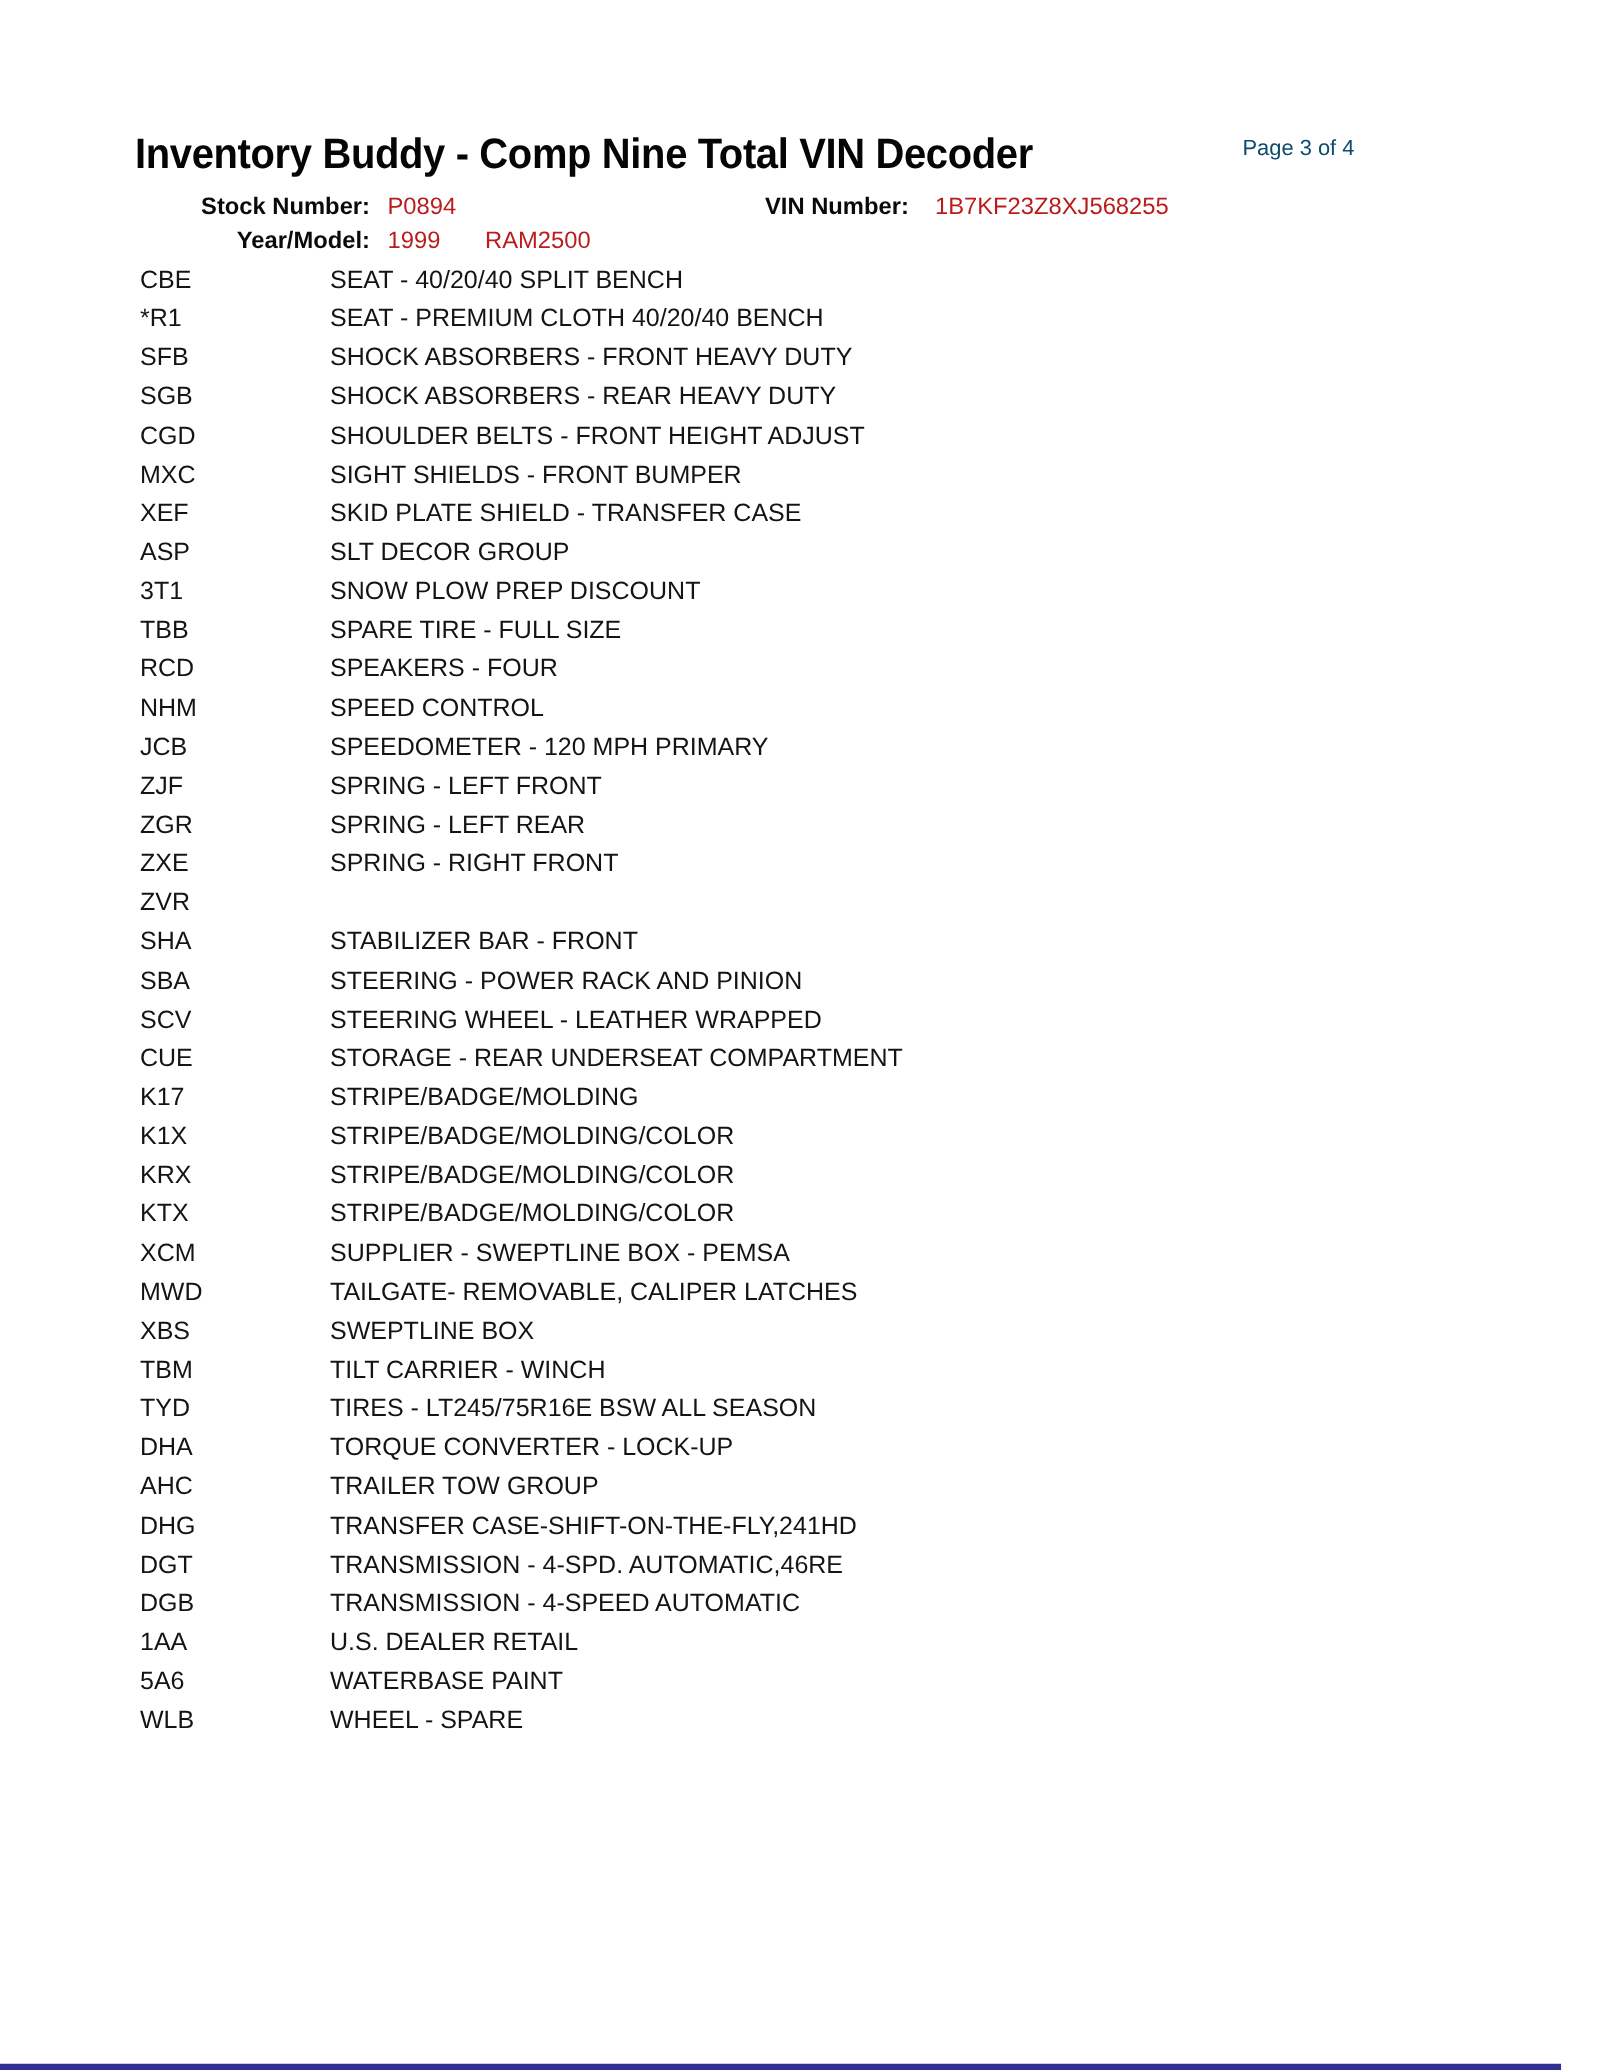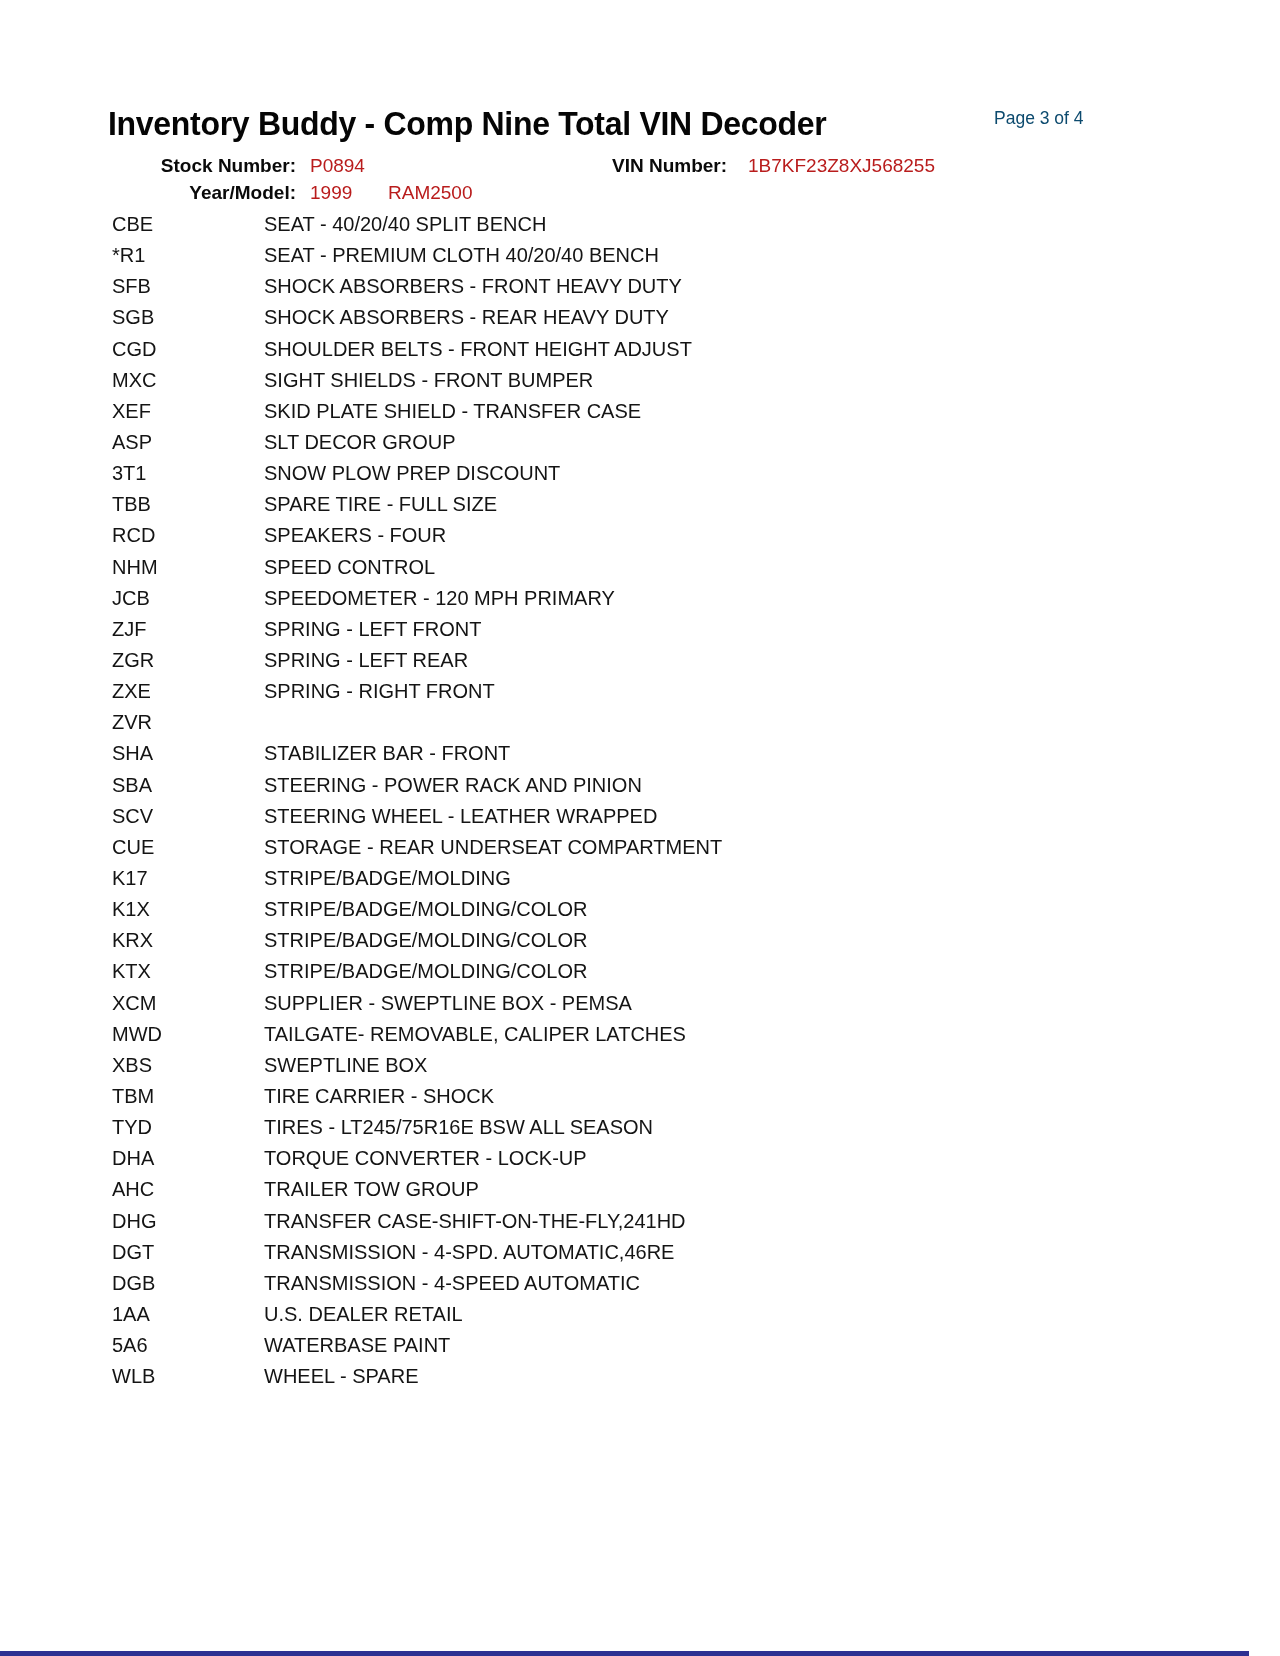--- a/index.html
+++ b/index.html
@@ -220,21 +220,21 @@
       <div class="option-row">
       <span class="option-code">MWD</span>
       <span class="option-desc">TAILGATE- REMOVABLE, CALIPER LATCHES</span>
     </div>
       <div class="option-row">
       <span class="option-code">XBS</span>
       <span class="option-desc">SWEPTLINE BOX</span>
     </div>
       <div class="option-row">
       <span class="option-code">TBM</span>
-      <span class="option-desc">TIRE CARRIER - SHOCK</span>
+      <span class="option-desc">TILT CARRIER - WINCH</span>
     </div>
       <div class="option-row">
       <span class="option-code">TYD</span>
       <span class="option-desc">TIRES - LT245/75R16E BSW ALL SEASON</span>
     </div>
       <div class="option-row">
       <span class="option-code">DHA</span>
       <span class="option-desc">TORQUE CONVERTER - LOCK-UP</span>
     </div>
       <div class="option-row">

